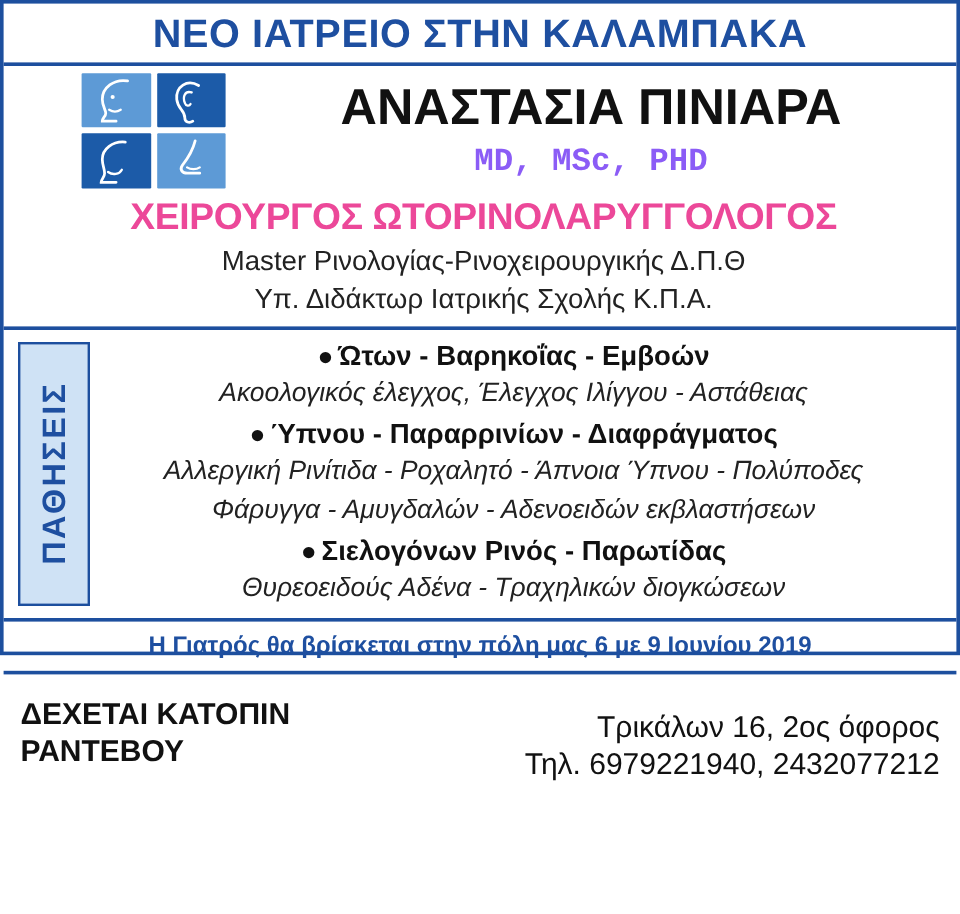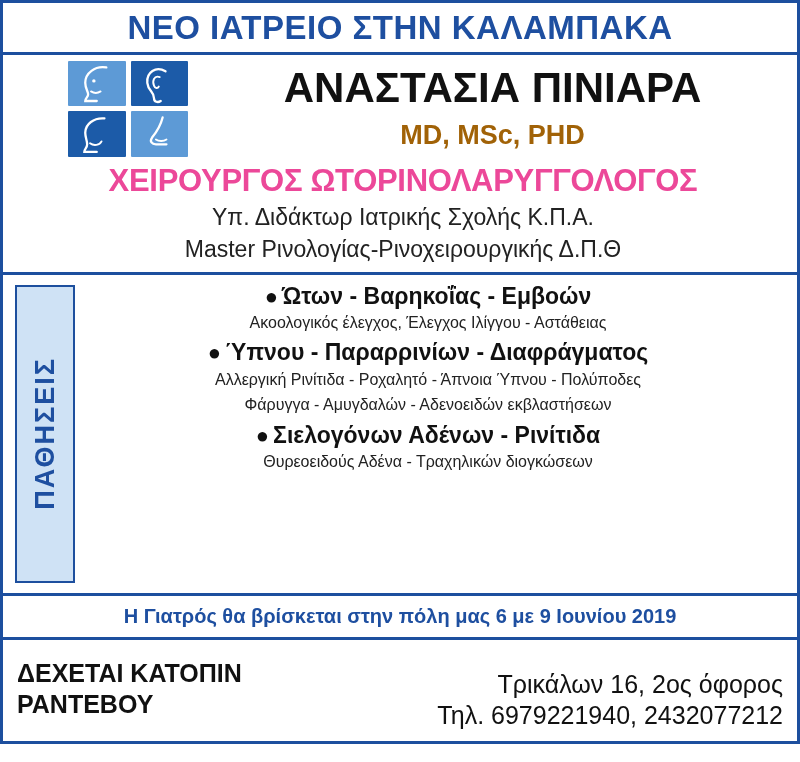--- a/index.html
+++ b/index.html
@@ -10,21 +10,21 @@
   body {
     width: 800px;
     height: 762px;
     font-family: "Liberation Sans", sans-serif;
     color: #111111;
     overflow: hidden;
   }
   .ad {
     position: relative;
     width: 800px;
-    height: 744px;
+    height: 546px;
     box-sizing: border-box;
     border: 3px solid #1d4f9e;
     background: #ffffff;
     display: flex;
     flex-direction: column;
   }
 
   
   .headline-band {
     box-sizing: border-box;
@@ -83,21 +83,22 @@
     font-size: 42px;
     font-weight: bold;
     color: #111111;
     line-height: 1.05;
     white-space: nowrap;
   }
   .degrees {
     margin-top: 10px;
     font-size: 27px;
     font-weight: bold;
-    color: #a16207;
+    color: #8b5cf6;
+    font-family: Liberation Mono, monospace;
   }
   .specialty {
     margin-top: 6px;
     text-align: center;
     font-size: 31px;
     font-weight: bold;
     color: #ec4899;
     white-space: nowrap;
     letter-spacing: -0.3px;
   }
@@ -150,24 +151,25 @@
     font-weight: bold;
     color: #111111;
     line-height: 1.35;
   }
   .cond-main .bullet {
     color: #111111;
     font-size: 22px;
     margin-right: 4px;
   }
   .cond-sub {
-    font-size: 16px;
+    font-size: 22px;
     color: #222222;
     line-height: 1.35;
     margin-bottom: 4px;
+    font-style: italic;
   }
 
   
   .notice-band {
     box-sizing: border-box;
     width: 100%;
     padding: 9px 0 9px 0;
     text-align: center;
     border-bottom: 3px solid #1d4f9e;
   }
@@ -243,22 +245,22 @@
         </div>
       </div>
 
       <div class="name-text">
         <div class="doctor-name">ΑΝΑΣΤΑΣΙΑ ΠΙΝΙΑΡΑ</div>
         <div class="degrees">MD, MSc, PHD</div>
       </div>
     </div>
 
     <div class="specialty">ΧΕΙΡΟΥΡΓΟΣ ΩΤΟΡΙΝΟΛΑΡΥΓΓΟΛΟΓΟΣ</div>
+    <div class="sub-line">Master Ρινολογίας-Ρινοχειρουργικής Δ.Π.Θ</div>
     <div class="sub-line">Υπ. Διδάκτωρ Ιατρικής Σχολής Κ.Π.Α.</div>
-    <div class="sub-line">Master Ρινολογίας-Ρινοχειρουργικής Δ.Π.Θ</div>
   </div>
 
   <div class="conditions-band">
     <div class="vertical-label">
       <span>ΠΑΘΗΣΕΙΣ</span>
     </div>
     <div class="conditions-list">
 
       <div class="cond-main">
         <span class="bullet">●</span><span>Ώτων - Βαρηκοΐας - Εμβοών</span>
@@ -266,21 +268,21 @@
       <div class="cond-sub">Ακοολογικός έλεγχος, Έλεγχος Ιλίγγου - Αστάθειας</div>
 
       <div class="cond-main">
         <span class="bullet">●</span><span>Ύπνου - Παραρρινίων - Διαφράγματος</span>
       </div>
       <div class="cond-sub">Αλλεργική Ρινίτιδα - Ροχαλητό - Άπνοια Ύπνου - Πολύποδες</div>
 
       <div class="cond-sub">Φάρυγγα - Αμυγδαλών - Αδενοειδών εκβλαστήσεων</div>
 
       <div class="cond-main">
-        <span class="bullet">●</span><span>Σιελογόνων Αδένων - Ρινίτιδα</span>
+        <span class="bullet">●</span><span>Σιελογόνων Ρινός - Παρωτίδας</span>
       </div>
       <div class="cond-sub">Θυρεοειδούς Αδένα - Τραχηλικών διογκώσεων</div>
 
     </div>
   </div>
 
   <div class="notice-band">
     <div class="notice">Η Γιατρός θα βρίσκεται στην πόλη μας 6 με 9 Ιουνίου 2019</div>
   </div>
 

